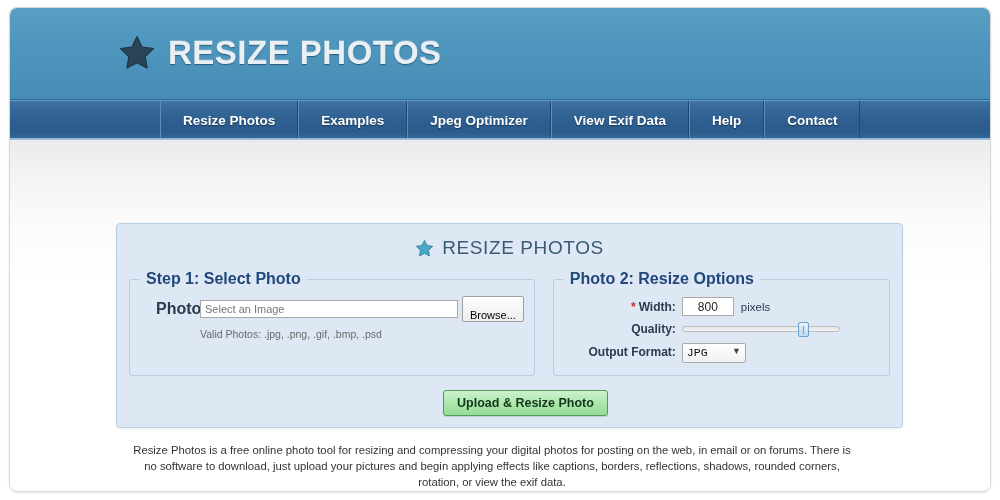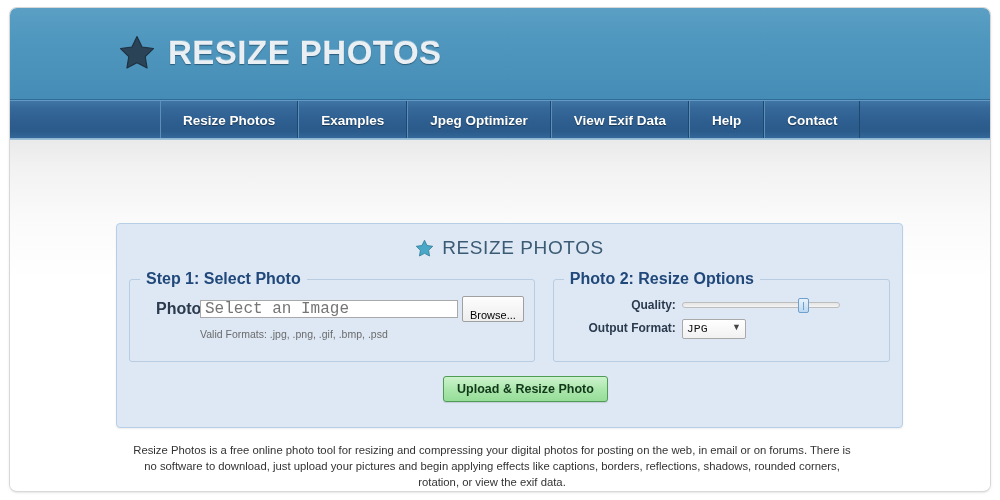--- a/index.html
+++ b/index.html
@@ -134,25 +134,25 @@
     font-weight: bold;
   }
 
   
   .photo-row { padding-left: 16px; }
   .photo-row .lbl { width: 44px; }
   .file-text {
     width: 258px; height: 18px;
     border: 1px solid #a9a9a9;
     background: #ffffff;
-    font-size: 16px;
+    font-size: 11px;
     color: #9b9b9b;
     padding: 1px 4px;
     line-height: 15px;
-    font-family: Liberation Mono, monospace;
+    font-family: Liberation Sans, sans-serif;
   }
   .browse-btn {
     margin-left: 4px;
     height: 19px;
     padding: 12px 7px;
     font-size: 11px;
     color: #000;
     background: linear-gradient(to bottom, #fdfdfd, #eeeeee);
     border: 1px solid #a0a0a0;
     border-radius: 2px;
@@ -304,26 +304,31 @@
 
         <fieldset class="step">
           <legend>Step 1: Select Photo</legend>
 
           <div class="row photo-row">
             <span class="lbl">Photo:</span>
             <input class="file-text" type="text" placeholder="Select an Image" style="">
             <button class="browse-btn">Browse...</button>
           </div>
 
-          <div class="formats">Valid Formats: .jpg, .png, .gif, .bmp, .psd</div>
+          <div class="formats">Valid Photos: .jpg, .png, .gif, .bmp, .psd</div>
         </fieldset>
 
         <fieldset class="step">
           <legend>Photo 2: Resize Options</legend>
 
+          <div class="s2row">
+            <span class="s2lab"><span class="req">*</span><span>Width:</span></span>
+            <input class="width-input" type="text" value="800" style="">
+            <span class="pixels">pixels</span>
+          </div>
 
           <div class="s2row">
             <span class="s2lab">Quality:</span>
             <div class="slider">
               <div class="slider-track"></div>
               <div class="slider-handle" id="qhandle" style="left: 116.13px;"></div>
             </div>
           </div>
 
           <div class="s2row">

